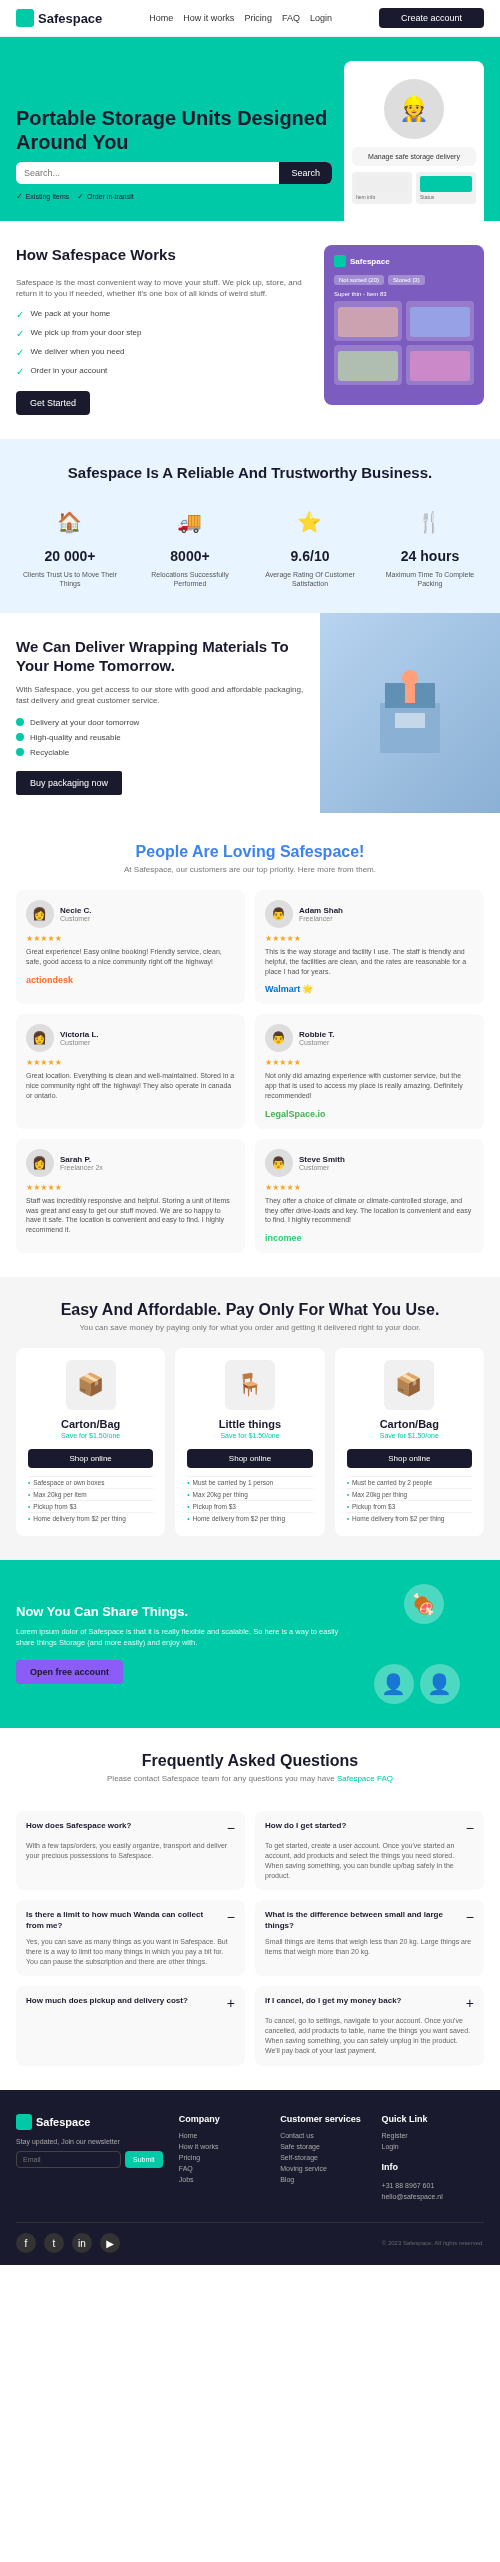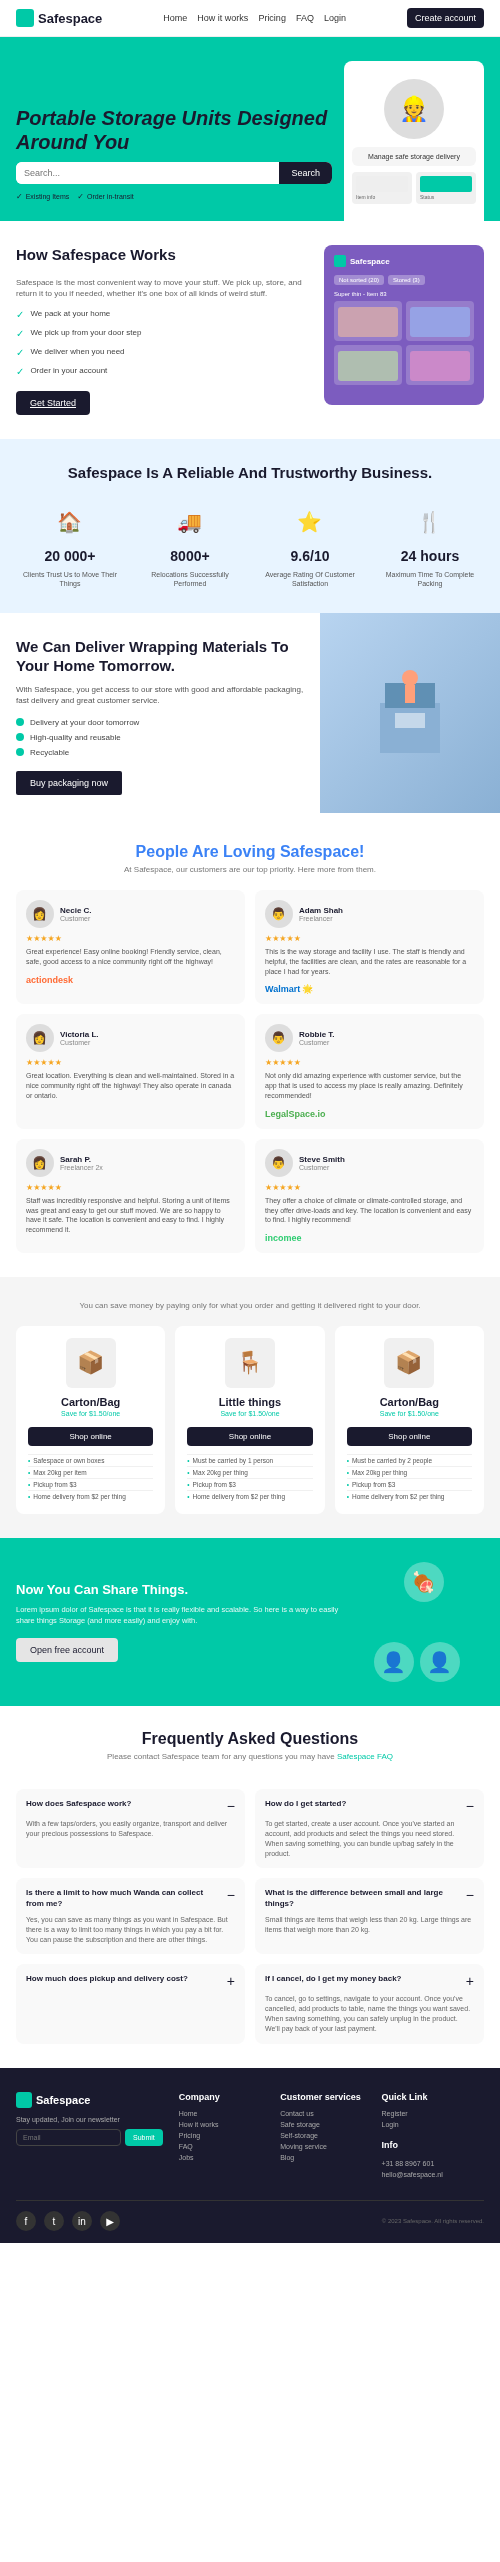--- a/index.html
+++ b/index.html
@@ -4,26 +4,26 @@
   <style>
     * { box-sizing: border-box; margin: 0; padding: 0; }
     body { font-family: -apple-system, BlinkMacSystemFont, 'Segoe UI', sans-serif; width: 500px; overflow-x: hidden; background: #fff; }
 
     
     .nav { background: #fff; display: flex; align-items: center; justify-content: space-between; padding: 8px 16px; border-bottom: 1px solid #eee; position: sticky; top: 0; z-index: 100; }
     .nav-logo { display: flex; align-items: center; gap: 4px; font-weight: 700; font-size: 13px; color: #1a1a2e; }
     .nav-logo-icon { width: 18px; height: 18px; background: #00c9a7; border-radius: 3px; display: inline-block; }
     .nav-links { display: flex; gap: 10px; align-items: center; }
     .nav-links a { font-size: 9px; color: #333; text-decoration: none; }
-    .nav-cta { background: #1a1a2e; color: #fff; border: none; border-radius: 4px; padding: 5px 8px; font-size: 9px; cursor: pointer; }
+    .nav-cta { background: #1a1a2e; color: #fff; border: none; border-radius: 4px; padding: 5px 22px; font-size: 9px; cursor: pointer; }
 
     
     .hero { background: #00c9a7; padding: 24px 16px 0; display: flex; align-items: flex-end; gap: 12px; min-height: 180px; position: relative; overflow: hidden; }
     .hero-text { flex: 1; padding-bottom: 20px; }
-    .hero-title { font-size: 20px; font-weight: 800; color: #1a1a2e; line-height: 1.2; margin-bottom: 8px; font-style: italic; }
+    .hero-title { font-size: 20px; font-weight: 800; color: #1a1a2e; line-height: 1.2; margin-bottom: 8px; }
     .hero-subtitle { font-size: 8px; color: #1a1a2e; margin-bottom: 12px; line-height: 1.4; opacity: 0.85; }
     .hero-search { display: flex; background: #fff; border-radius: 6px; overflow: hidden; }
     .hero-search input { flex: 1; border: none; outline: none; padding: 6px 8px; font-size: 9px; }
     .hero-search button { background: #1a1a2e; color: #fff; border: none; padding: 6px 12px; font-size: 9px; cursor: pointer; }
     .hero-badges { display: flex; gap: 8px; margin-top: 8px; }
     .hero-badge { font-size: 7px; color: #1a1a2e; display: flex; align-items: center; gap: 3px; }
     .hero-badge::before { content: '✓'; font-size: 8px; }
     .hero-img-area { width: 140px; flex-shrink: 0; }
     .hero-img-box { background: #fff; border-radius: 8px 8px 0 0; padding: 8px; height: 160px; display: flex; flex-direction: column; align-items: center; justify-content: center; }
     .hero-avatar { width: 60px; height: 60px; border-radius: 50%; background: #ddd; overflow: hidden; display: flex; align-items: center; justify-content: center; font-size: 24px; margin-bottom: 8px; }
@@ -31,21 +31,21 @@
     .hero-card-row { display: flex; gap: 4px; width: 100%; }
     .hero-mini-card { background: #f0f0f0; border-radius: 4px; padding: 4px; flex: 1; font-size: 6px; }
 
     
     .section-how { display: flex; gap: 16px; padding: 24px 16px; background: #fff; }
     .how-left { flex: 1; }
     .how-title { font-size: 15px; font-weight: 700; color: #1a1a2e; margin-bottom: 12px; line-height: 1.3; }
     .how-steps { display: flex; flex-direction: column; gap: 8px; margin-bottom: 14px; }
     .how-step { display: flex; align-items: flex-start; gap: 6px; font-size: 8px; color: #444; }
     .how-step-icon { color: #00c9a7; font-size: 10px; flex-shrink: 0; }
-    .how-btn { background: #1a1a2e; color: #fff; border: none; border-radius: 4px; padding: 7px 14px; font-size: 9px; cursor: pointer; text-decoration: underline; }
+    .how-btn { background: #1a1a2e; color: #fff; border: none; border-radius: 4px; padding: 7px 14px; font-size: 9px; cursor: pointer; }
     .how-right { width: 160px; flex-shrink: 0; }
     .how-app { background: #7c5cbf; border-radius: 8px; padding: 10px; height: 160px; overflow: hidden; }
     .how-app-header { display: flex; align-items: center; gap: 4px; margin-bottom: 8px; }
     .how-app-logo { font-size: 8px; font-weight: 700; color: #fff; }
     .how-app-grid { display: grid; grid-template-columns: 1fr 1fr; gap: 4px; }
     .how-app-item { background: rgba(255,255,255,0.2); border-radius: 4px; padding: 4px; }
     .how-app-img { height: 30px; background: rgba(255,255,255,0.3); border-radius: 3px; margin-top: 2px; }
     .how-app-tabs { display: flex; gap: 4px; margin-bottom: 6px; }
     .how-app-tab { background: rgba(255,255,255,0.3); border-radius: 3px; padding: 2px 5px; font-size: 6px; color: #fff; }
 
@@ -96,21 +96,21 @@
     .pricing-card-btn { background: #1a1a2e; color: #fff; border: none; border-radius: 4px; padding: 5px; font-size: 8px; cursor: pointer; width: 100%; margin-bottom: 8px; }
     .pricing-card-features { list-style: none; }
     .pricing-card-features li { font-size: 6.5px; color: #555; padding: 2px 0; border-top: 1px solid #f0f0f0; display: flex; align-items: flex-start; gap: 3px; }
     .pricing-card-features li::before { content: '•'; color: #00c9a7; flex-shrink: 0; }
 
     
     .section-share { background: #00c9a7; padding: 24px 16px; display: flex; gap: 16px; align-items: center; }
     .share-left { flex: 1; }
     .share-title { font-size: 13px; font-weight: 700; color: #fff; margin-bottom: 6px; line-height: 1.3; }
     .share-text { font-size: 7.5px; color: rgba(255,255,255,0.9); margin-bottom: 12px; line-height: 1.4; }
-    .share-btn { background: #e5e5e5; color: #1a1a2e; border: none; border-radius: 4px; padding: 7px 14px; font-size: 9px; cursor: pointer; font-weight: 400; }
+    .share-btn { background: #8b5cf6; color: #1a1a2e; border: none; border-radius: 4px; padding: 7px 14px; font-size: 9px; cursor: pointer; font-weight: 700; }
     .share-right { width: 120px; flex-shrink: 0; display: flex; align-items: center; justify-content: center; }
     .share-person { width: 40px; height: 40px; border-radius: 50%; background: rgba(255,255,255,0.3); display: flex; align-items: center; justify-content: center; font-size: 20px; }
 
     
     .section-faq { background: #fff; padding: 24px 16px; }
     .faq-title { font-size: 16px; font-weight: 700; color: #1a1a2e; text-align: center; margin-bottom: 4px; }
     .faq-subtitle { font-size: 8px; color: #777; text-align: center; margin-bottom: 16px; }
     .faq-link { font-size: 8px; color: #00c9a7; text-decoration: none; }
     .faq-grid { display: grid; grid-template-columns: 1fr 1fr; gap: 10px; }
     .faq-item { background: #f9f9f9; border-radius: 8px; padding: 10px; }
@@ -384,20 +384,21 @@
       </div>
       <div class="stars">★★★★★</div>
       <p class="testimonial-text">They offer a choice of climate or climate-controlled storage, and they offer drive-loads and key. The location is convenient and easy to find. I highly recommend!</p>
       <div class="testimonial-brand" style="color:#2ecc71;">incomee</div>
     </div>
 
   </div>
 </section>
 
 <section class="section-pricing">
+  <h2 class="pricing-title">Easy And Affordable. Pay Only For What You Use.</h2>
   <p class="pricing-subtitle">You can save money by paying only for what you order and getting it delivered right to your door.</p>
   <div class="pricing-grid">
 
     <div class="pricing-card">
       <div class="pricing-card-icon">📦</div>
       <div class="pricing-card-name">Carton/Bag</div>
       <div class="pricing-card-save">Save for $1.50/one</div>
       <button class="pricing-card-btn">Shop online</button>
       <ul class="pricing-card-features">
         <li>Safespace or own boxes</li>

